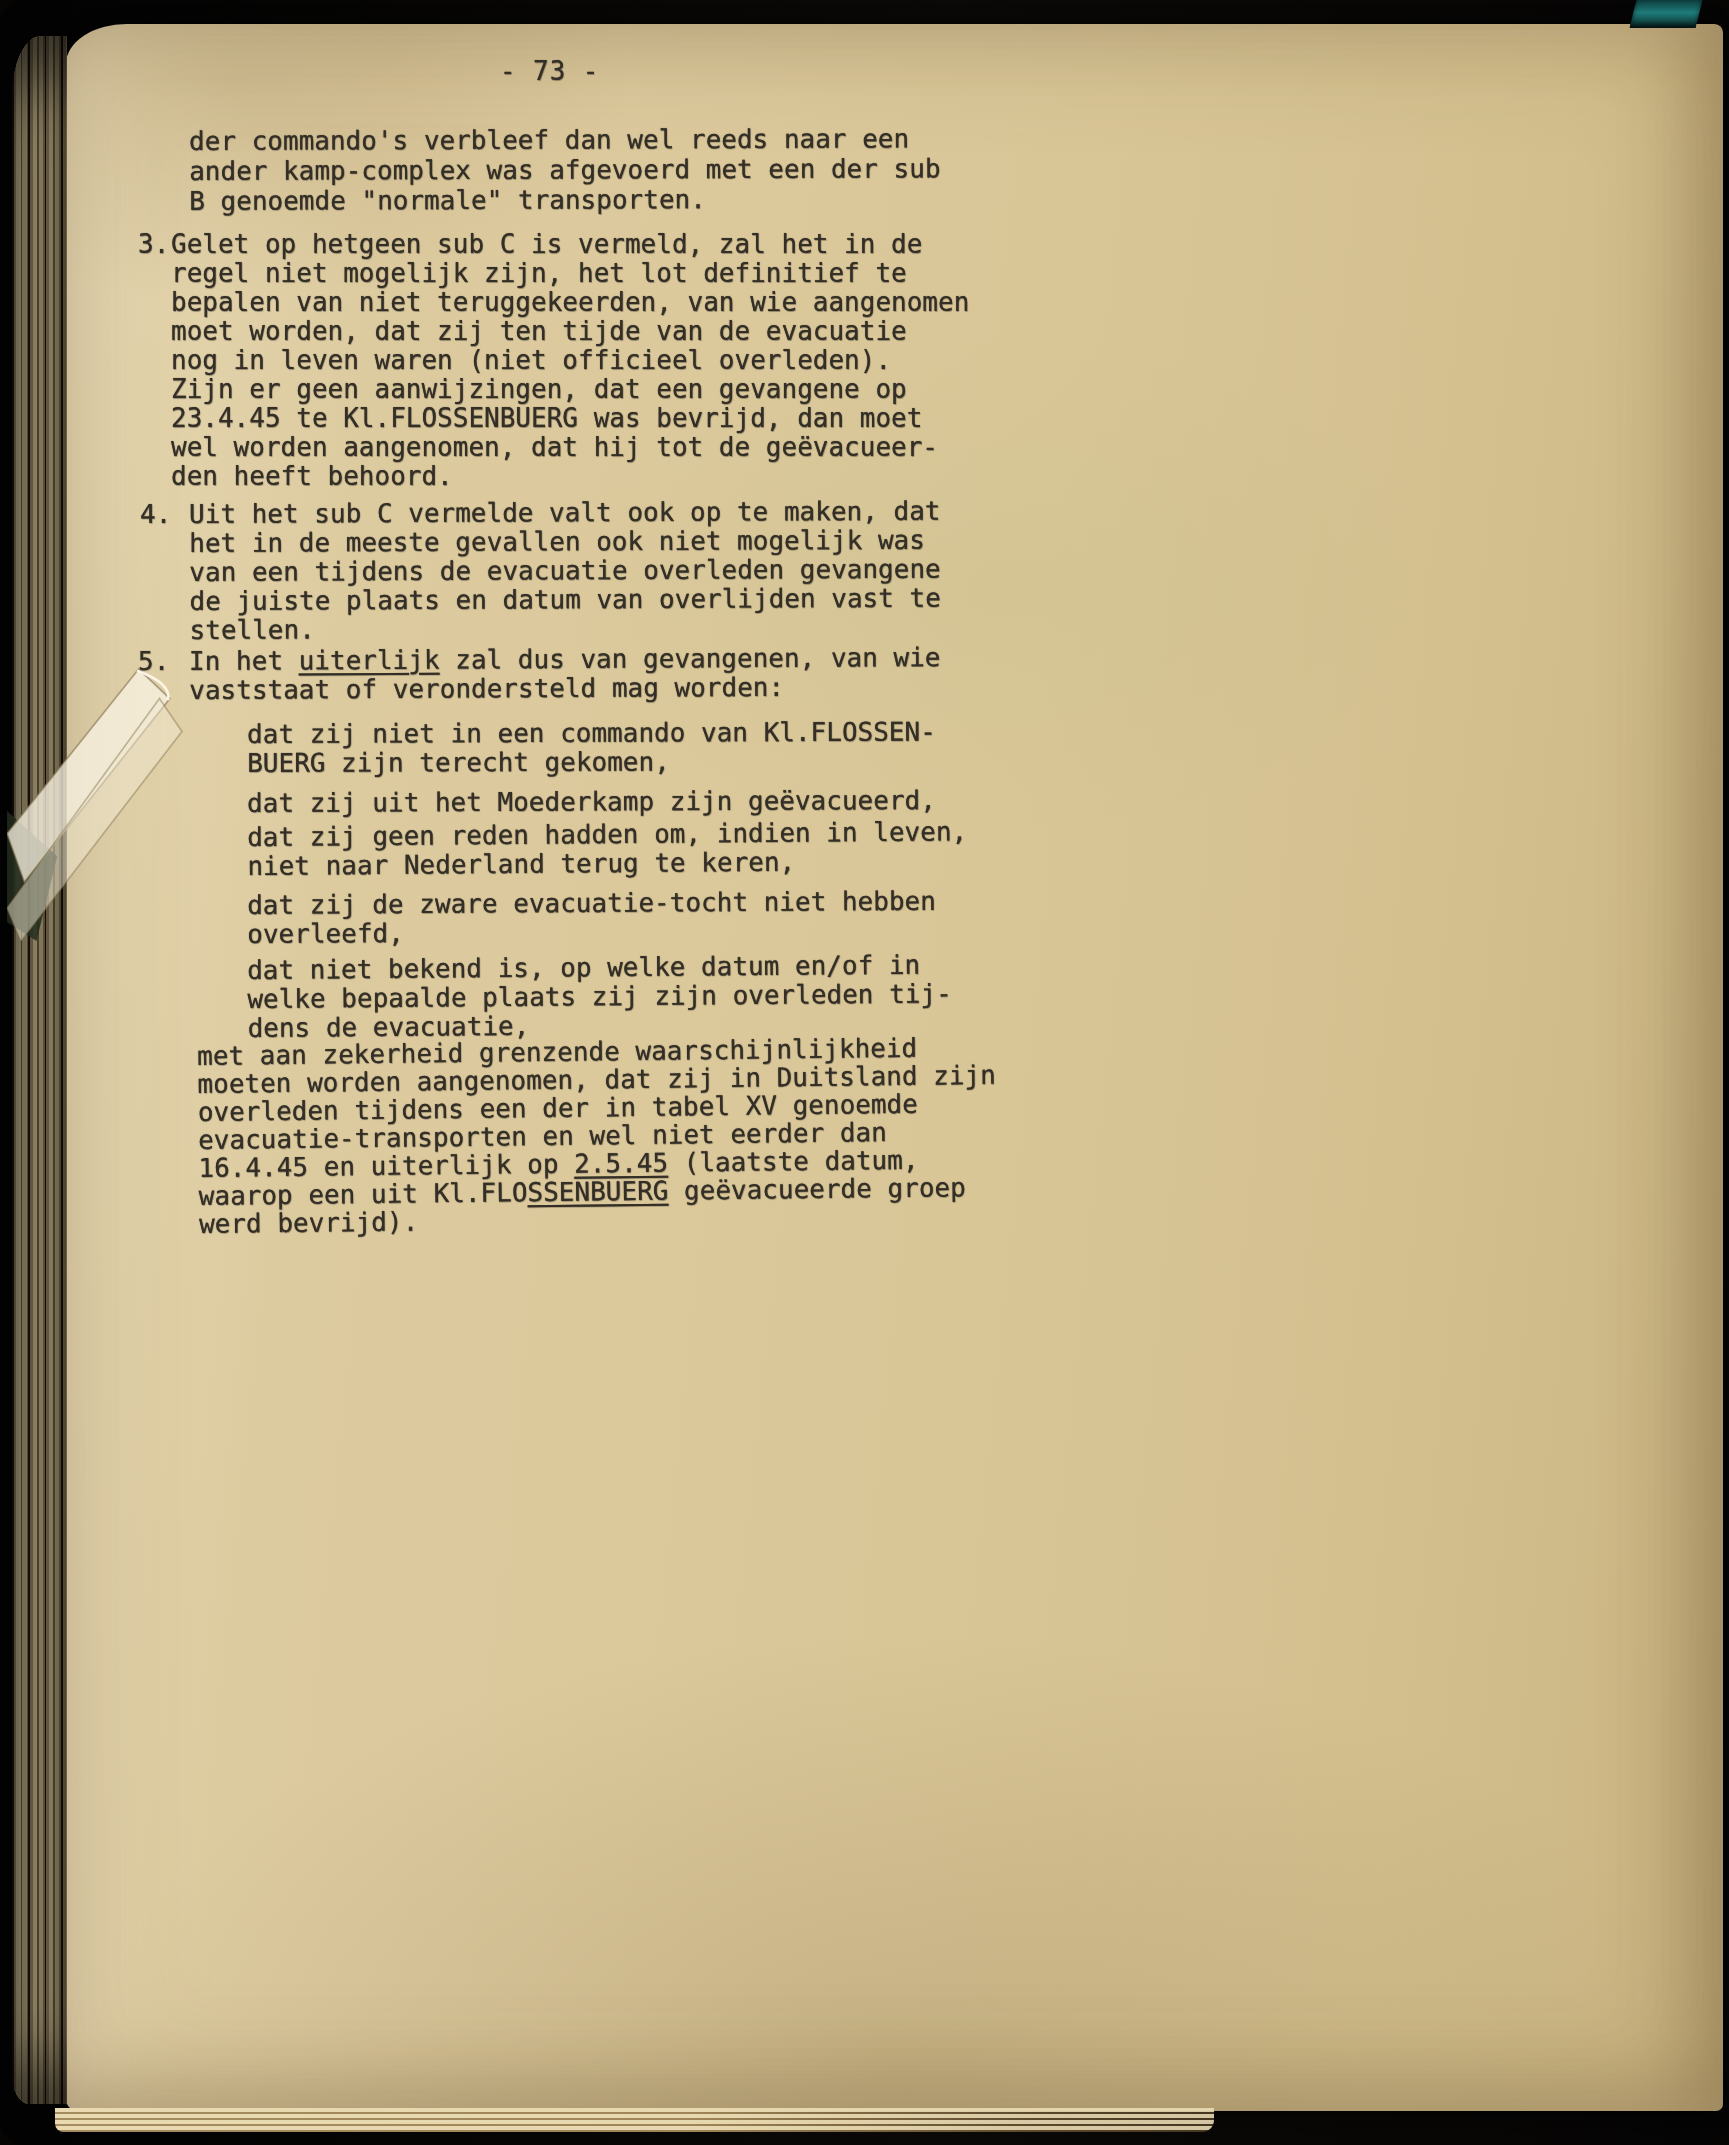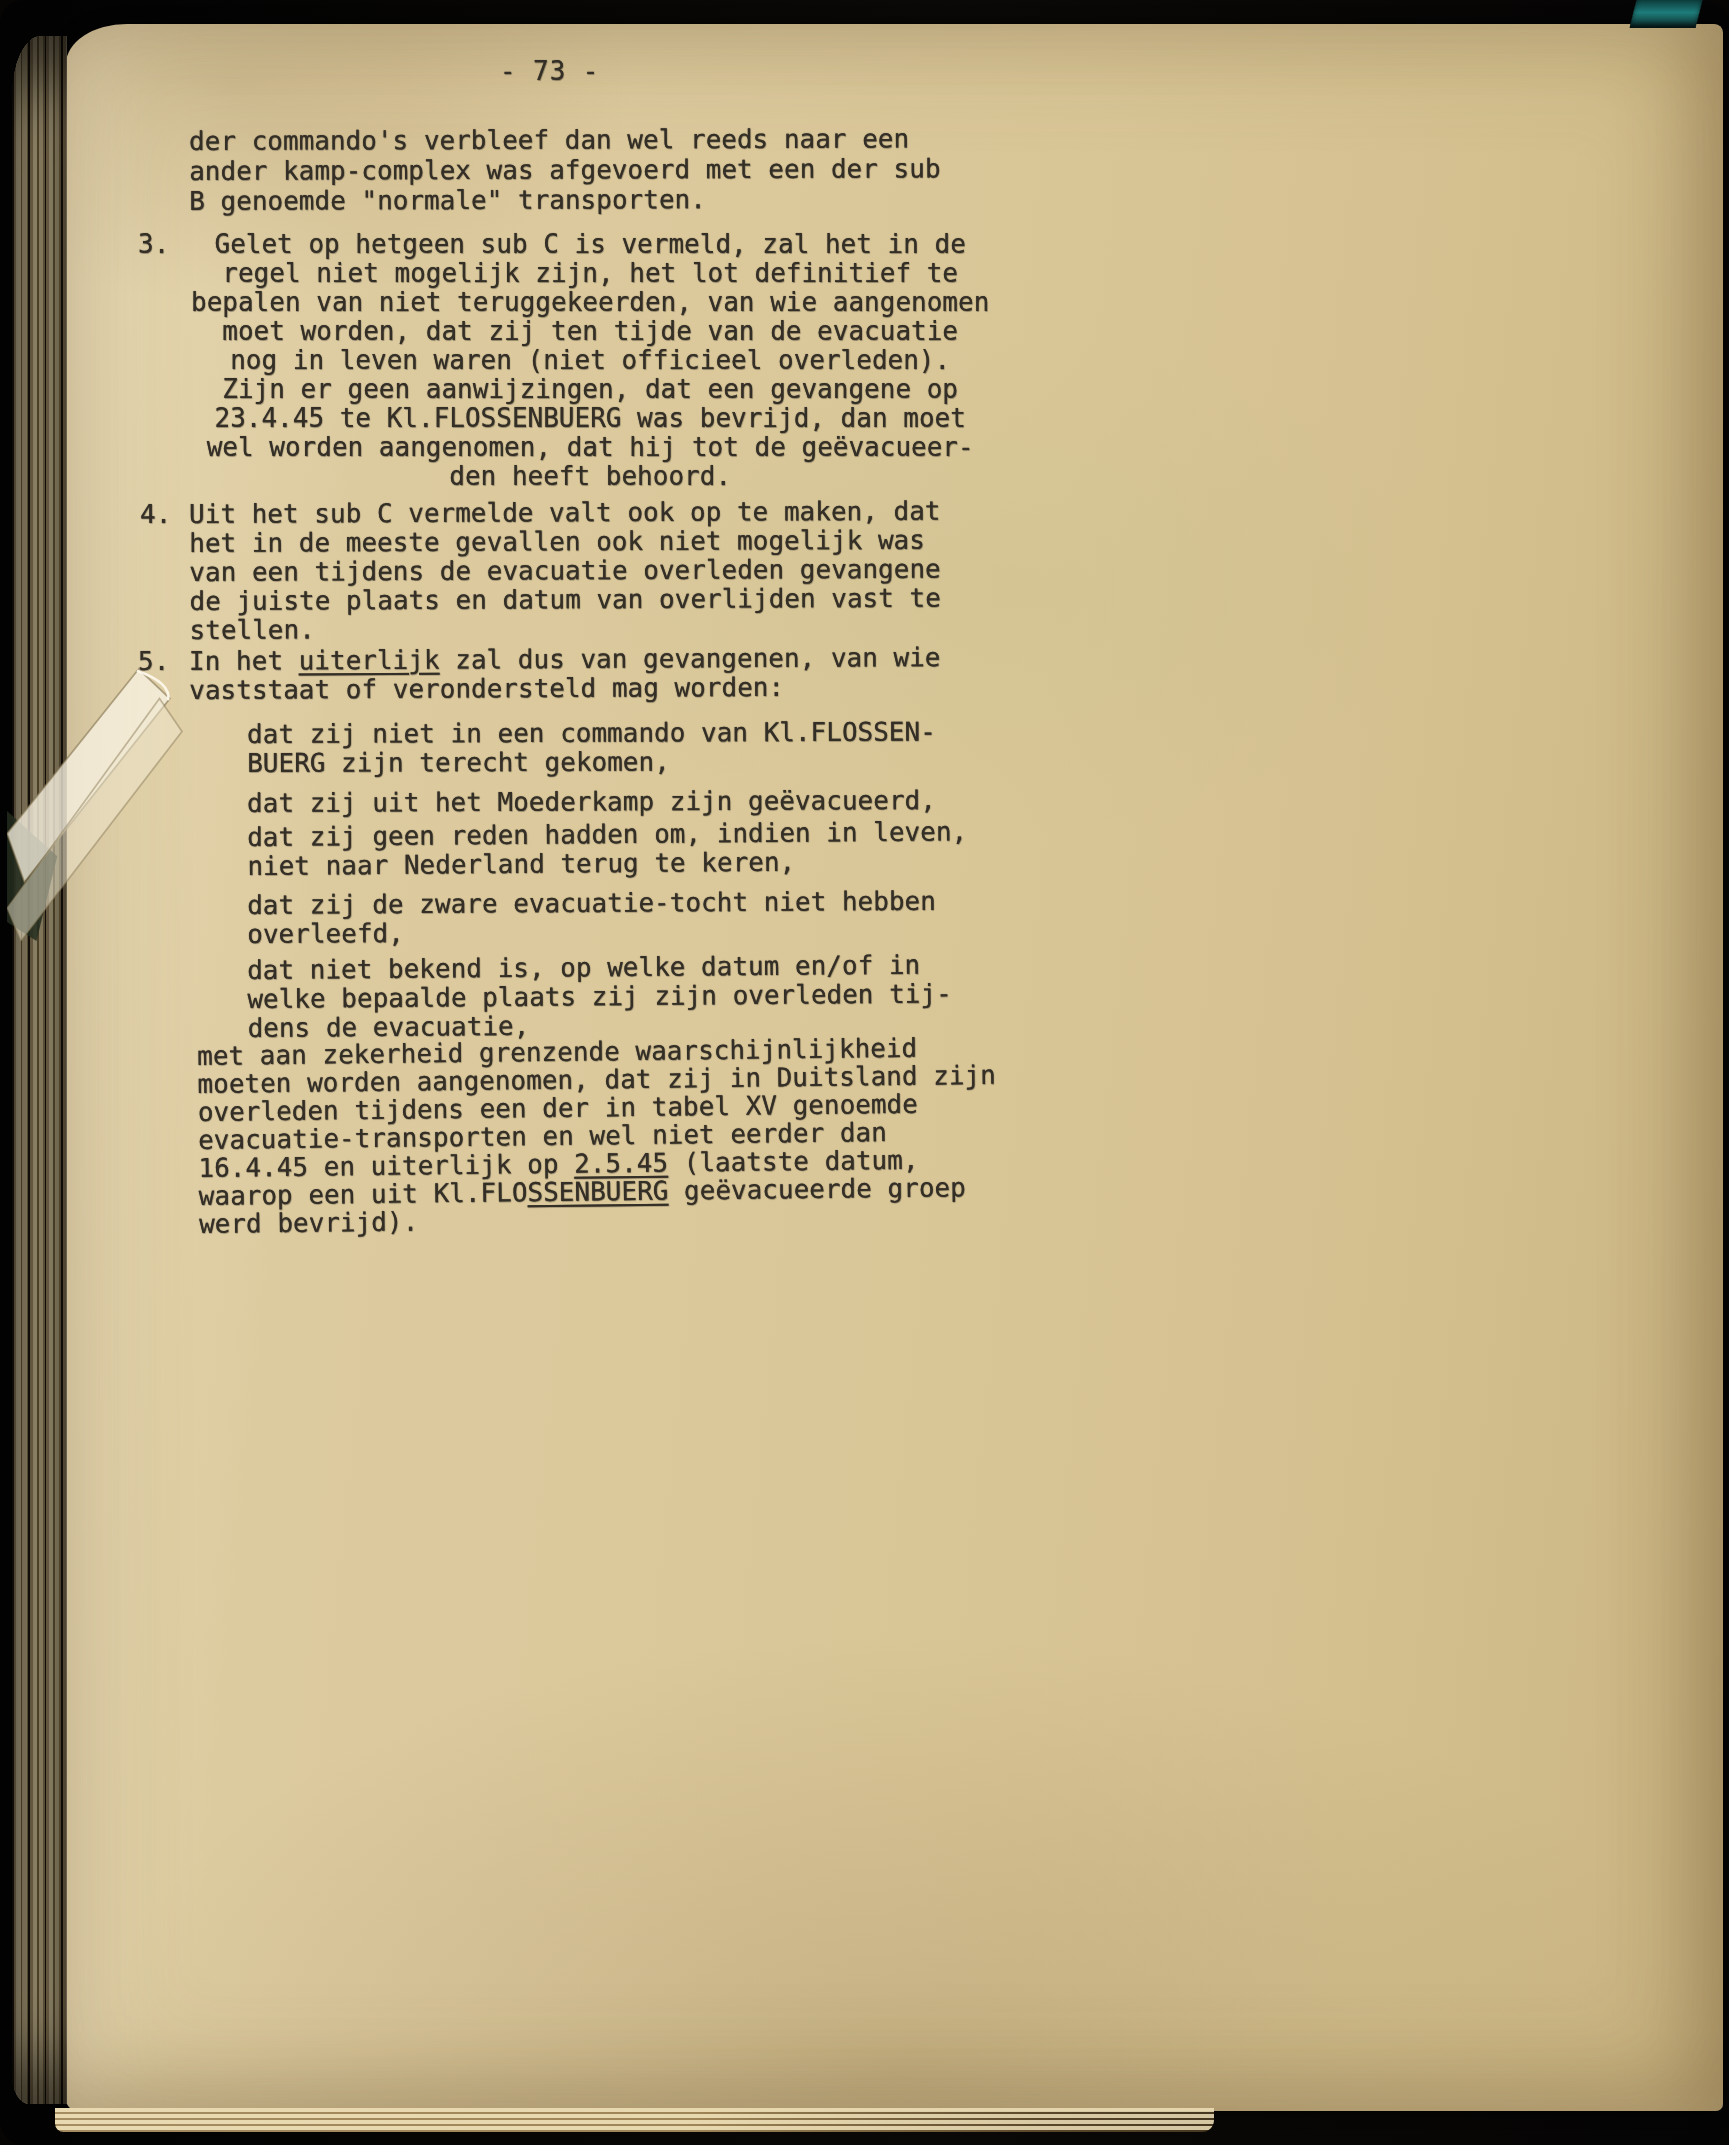--- a/index.html
+++ b/index.html
@@ -62,21 +62,21 @@
     color:#332e26; font-size:26px; line-height:29px;
     white-space:pre-wrap;
     text-shadow:0 0 1px rgba(51,46,38,.8), 0.6px 0.8px 0.7px rgba(45,40,32,.35);
     transform-origin:left top;
   }
   .u { text-decoration:underline; text-decoration-thickness:2.2px; text-underline-offset:4.3px; }
 
   .pageno   { left:500px; top:57px;  letter-spacing:0.9px; }
   .intro    { left:189px; top:126px; line-height:30px; transform:rotate(-0.2deg); }
   .num-3    { left:138px; top:230px; }
-  .body-3   { left:191px; top:230px;text-align:center; }
+  .body-3   { left:171px; top:230px; }
   .num-4    { left:140px; top:500px; transform:rotate(-0.25deg); }
   .body-4   { left:189px; top:500px; transform:rotate(-0.25deg); }
   .num-5    { left:138px; top:647px; transform:rotate(-0.3deg); }
   .body-5   { left:189px; top:647px; transform:rotate(-0.3deg); }
   .sub-0    { left:247px; top:720px;  transform:rotate(-0.2deg); }
   .sub-1    { left:247px; top:789px;  transform:rotate(-0.25deg); }
   .sub-2    { left:247px; top:823px;  transform:rotate(-0.45deg); }
   .sub-3    { left:247px; top:891px; transform:rotate(-0.35deg); }
   .sub-4    { left:247px; top:956px; transform:rotate(-0.45deg); }
   .closing  { left:197px; top:1042px; line-height:28px; transform:rotate(-0.65deg); }

